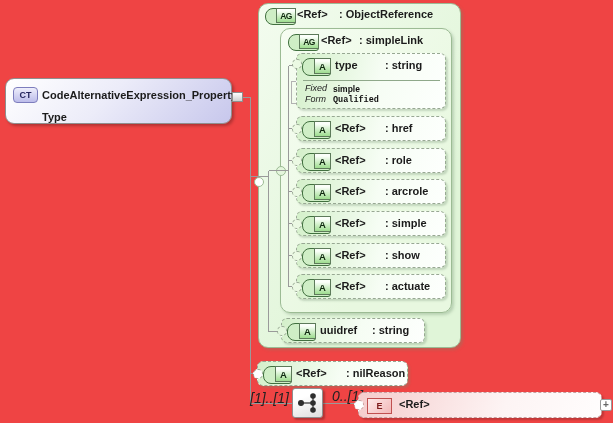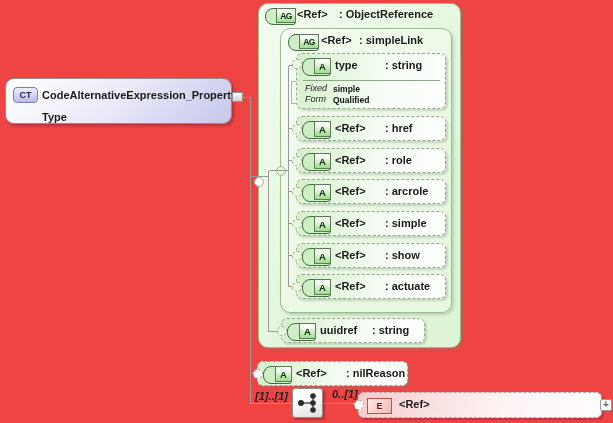--- a/index.html
+++ b/index.html
@@ -56,21 +56,21 @@
   .e-sq{position:absolute;left:8px;top:5px;width:23px;height:14px;border:1px solid #c05050;
     background:linear-gradient(135deg,#fdeaea,#f2b8b8);color:#7d1d1d;font-size:9px;font-weight:bold;
     display:flex;align-items:center;justify-content:center;}
   .plus{border:1px solid #9a9a9a;border-radius:2px;background:#fff;font-size:10px;line-height:10px;
     text-align:center;color:#666;z-index:4;font-weight:bold;}
 
   .seqbox{border:1px solid #8f8f8f;border-radius:3px;z-index:3;
     background:linear-gradient(160deg,#ffffff 30%,#dedede 100%);
     box-shadow:2px 2px 2px rgba(0,0,0,.25);}
 
-  .card{position:absolute;font-size:11px;font-style:italic;font-weight:bold;color:#222;z-index:3;white-space:pre;}
+  .card{position:absolute;font-size:14px;font-style:italic;font-weight:normal;color:#222;z-index:3;white-space:pre;}
 
   .sep{position:absolute;left:6px;right:5px;top:26px;border-top:1px solid #8fa88a;}
   .facet-label{position:absolute;font-size:9px;font-style:italic;color:#222;}
   .facet-value{position:absolute;font-size:8.5px;font-weight:bold;color:#111;}
 </style>
 </head>
 <body>
 
 <div class="canvas">
 
@@ -117,21 +117,21 @@
     <span class="notch fixtop"></span>
     <span class="cap">
       <span class="sq">A</span>
     </span>
     <span class="name">type</span>
     <span class="type">: string</span>
     <span class="sep"></span>
     <span class="facet-label" style="left:8px;top:29px;">Fixed</span>
     <span class="facet-value" style="left:36px;top:30px;">simple</span>
     <span class="facet-label" style="left:8px;top:40px;">Form</span>
-    <span class="facet-value" style="left:36px;top:41px;">Qualified</span>
+    <span class="facet-value" style="left:36px;top:41px;font-family:Liberation Mono, monospace;">Qualified</span>
   </div>
 
   <div class="abs attr" style="left:296px;top:116px;width:150px;height:25px;--nb:#ebf9e3;">
     <span class="notch"></span>
     <span class="cap">
         <span class="sq">A</span>
       </span>
     <span class="name">&lt;Ref&gt;</span>
     <span class="type">: href</span>
   </div>

